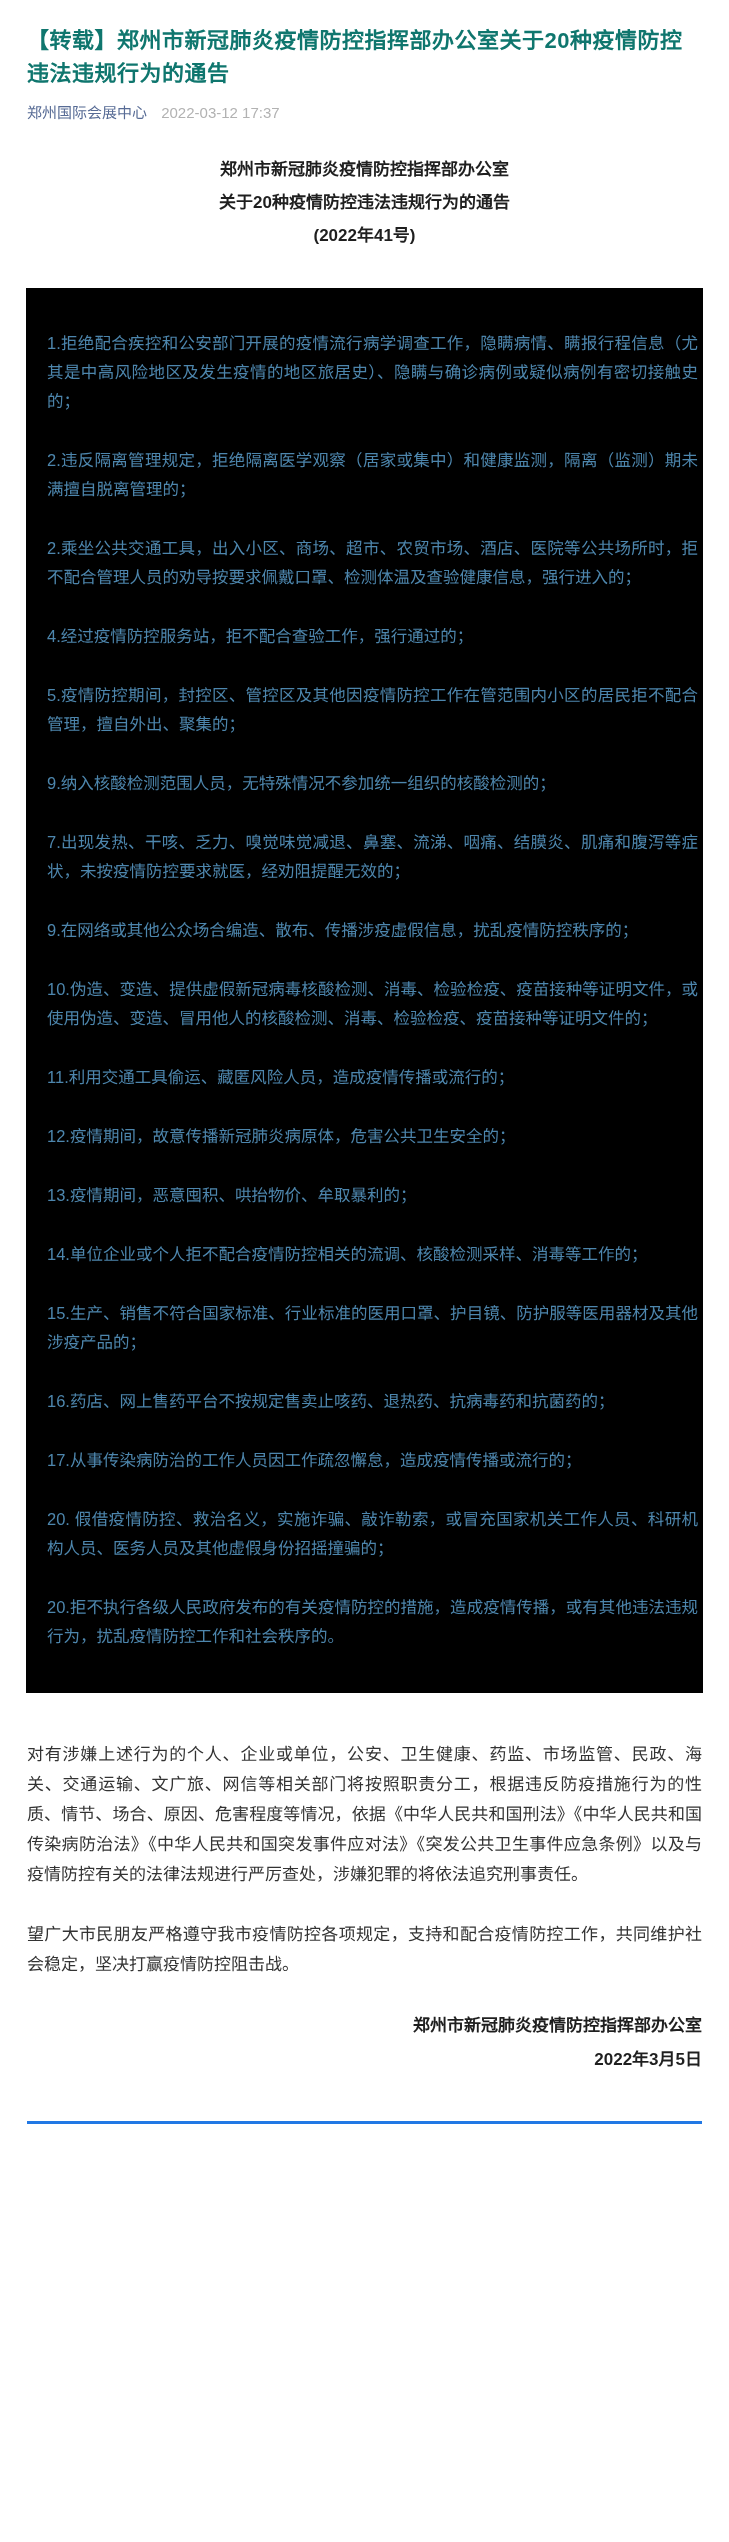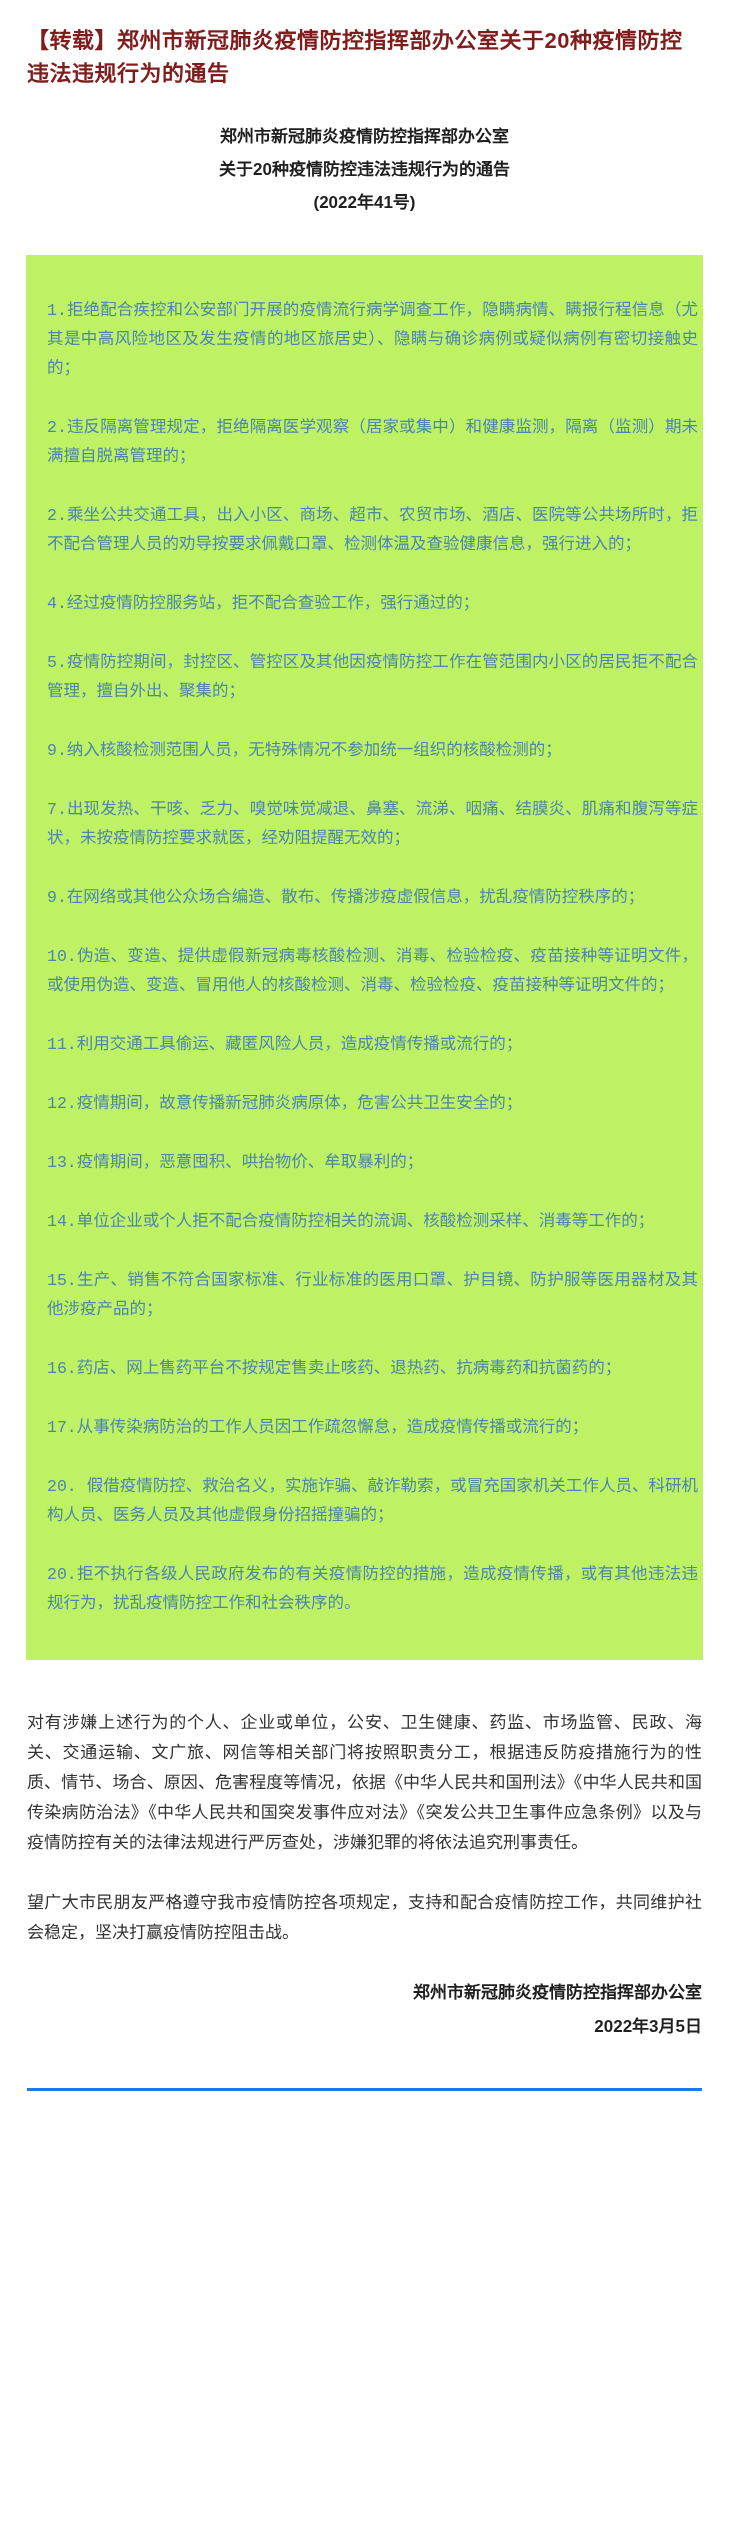--- a/index.html
+++ b/index.html
@@ -14,21 +14,21 @@
     margin: 0 auto;
     background: #ffffff;
     box-sizing: border-box;
     padding: 24px 27px 18px 27px;
   }
   .article-title {
     margin: 0;
     font-size: 22px;
     line-height: 33px;
     font-weight: bold;
-    color: #7f1d1d;
+    color: #0f766e;
     letter-spacing: 0.5px;
   }
   .meta-row {
     margin-top: 12px;
     font-size: 15px;
     line-height: 21px;
   }
   .account-name {
     color: #576b95;
     cursor: pointer;
@@ -51,38 +51,38 @@
     font-size: 17px;
     line-height: 30px;
     color: #333333;
     text-align: justify;
   }
   .intro-paragraph .bold-part { font-weight: bold; color: #2b2b2b; }
   .notice-box {
     margin-top: 36px;
     margin-left: -1px;
     margin-right: -1px;
-    background: #bef264;
+    background: #000000;
     padding: 41px 5px 12px 21px;
     box-sizing: border-box;
-    font-family: Liberation Mono, monospace;
   }
   .notice-item {
     margin: 0 0 30px 0;
     font-size: 16.5px;
     line-height: 29px;
     color: #4d86ad;
     text-align: justify;
   }
   .closing-paragraph {
     margin: 0;
     font-size: 17px;
     line-height: 30px;
     color: #333333;
     text-align: justify;
+    font-family: Liberation Mono, monospace;
   }
   .closing-paragraph.first { margin-top: 48px; }
   .closing-paragraph.second { margin-top: 30px; }
   .signature-block {
     margin-top: 28px;
     text-align: right;
     font-weight: bold;
     color: #1f1f1f;
     font-size: 17px;
     line-height: 34px;
@@ -95,20 +95,24 @@
     border: none;
   }
 </style>
 </head>
 <body>
 
 <div class="page">
 
   <h1 class="article-title">【转载】郑州市新冠肺炎疫情防控指挥部办公室关于20种疫情防控违法违规行为的通告</h1>
 
+  <div class="meta-row">
+    <span class="account-name">郑州国际会展中心</span>
+    <span class="publish-time">2022-03-12 17:37</span>
+  </div>
 
   <div class="notice-headings">
     <p>郑州市新冠肺炎疫情防控指挥部办公室</p>
     <p>关于20种疫情防控违法违规行为的通告</p>
     <p>(2022年41号)</p>
   </div>
 
 
   <div class="notice-box">
       <p class="notice-item">1.拒绝配合疾控和公安部门开展的疫情流行病学调查工作，隐瞒病情、瞒报行程信息（尤其是中高风险地区及发生疫情的地区旅居史）、隐瞒与确诊病例或疑似病例有密切接触史的；</p>

